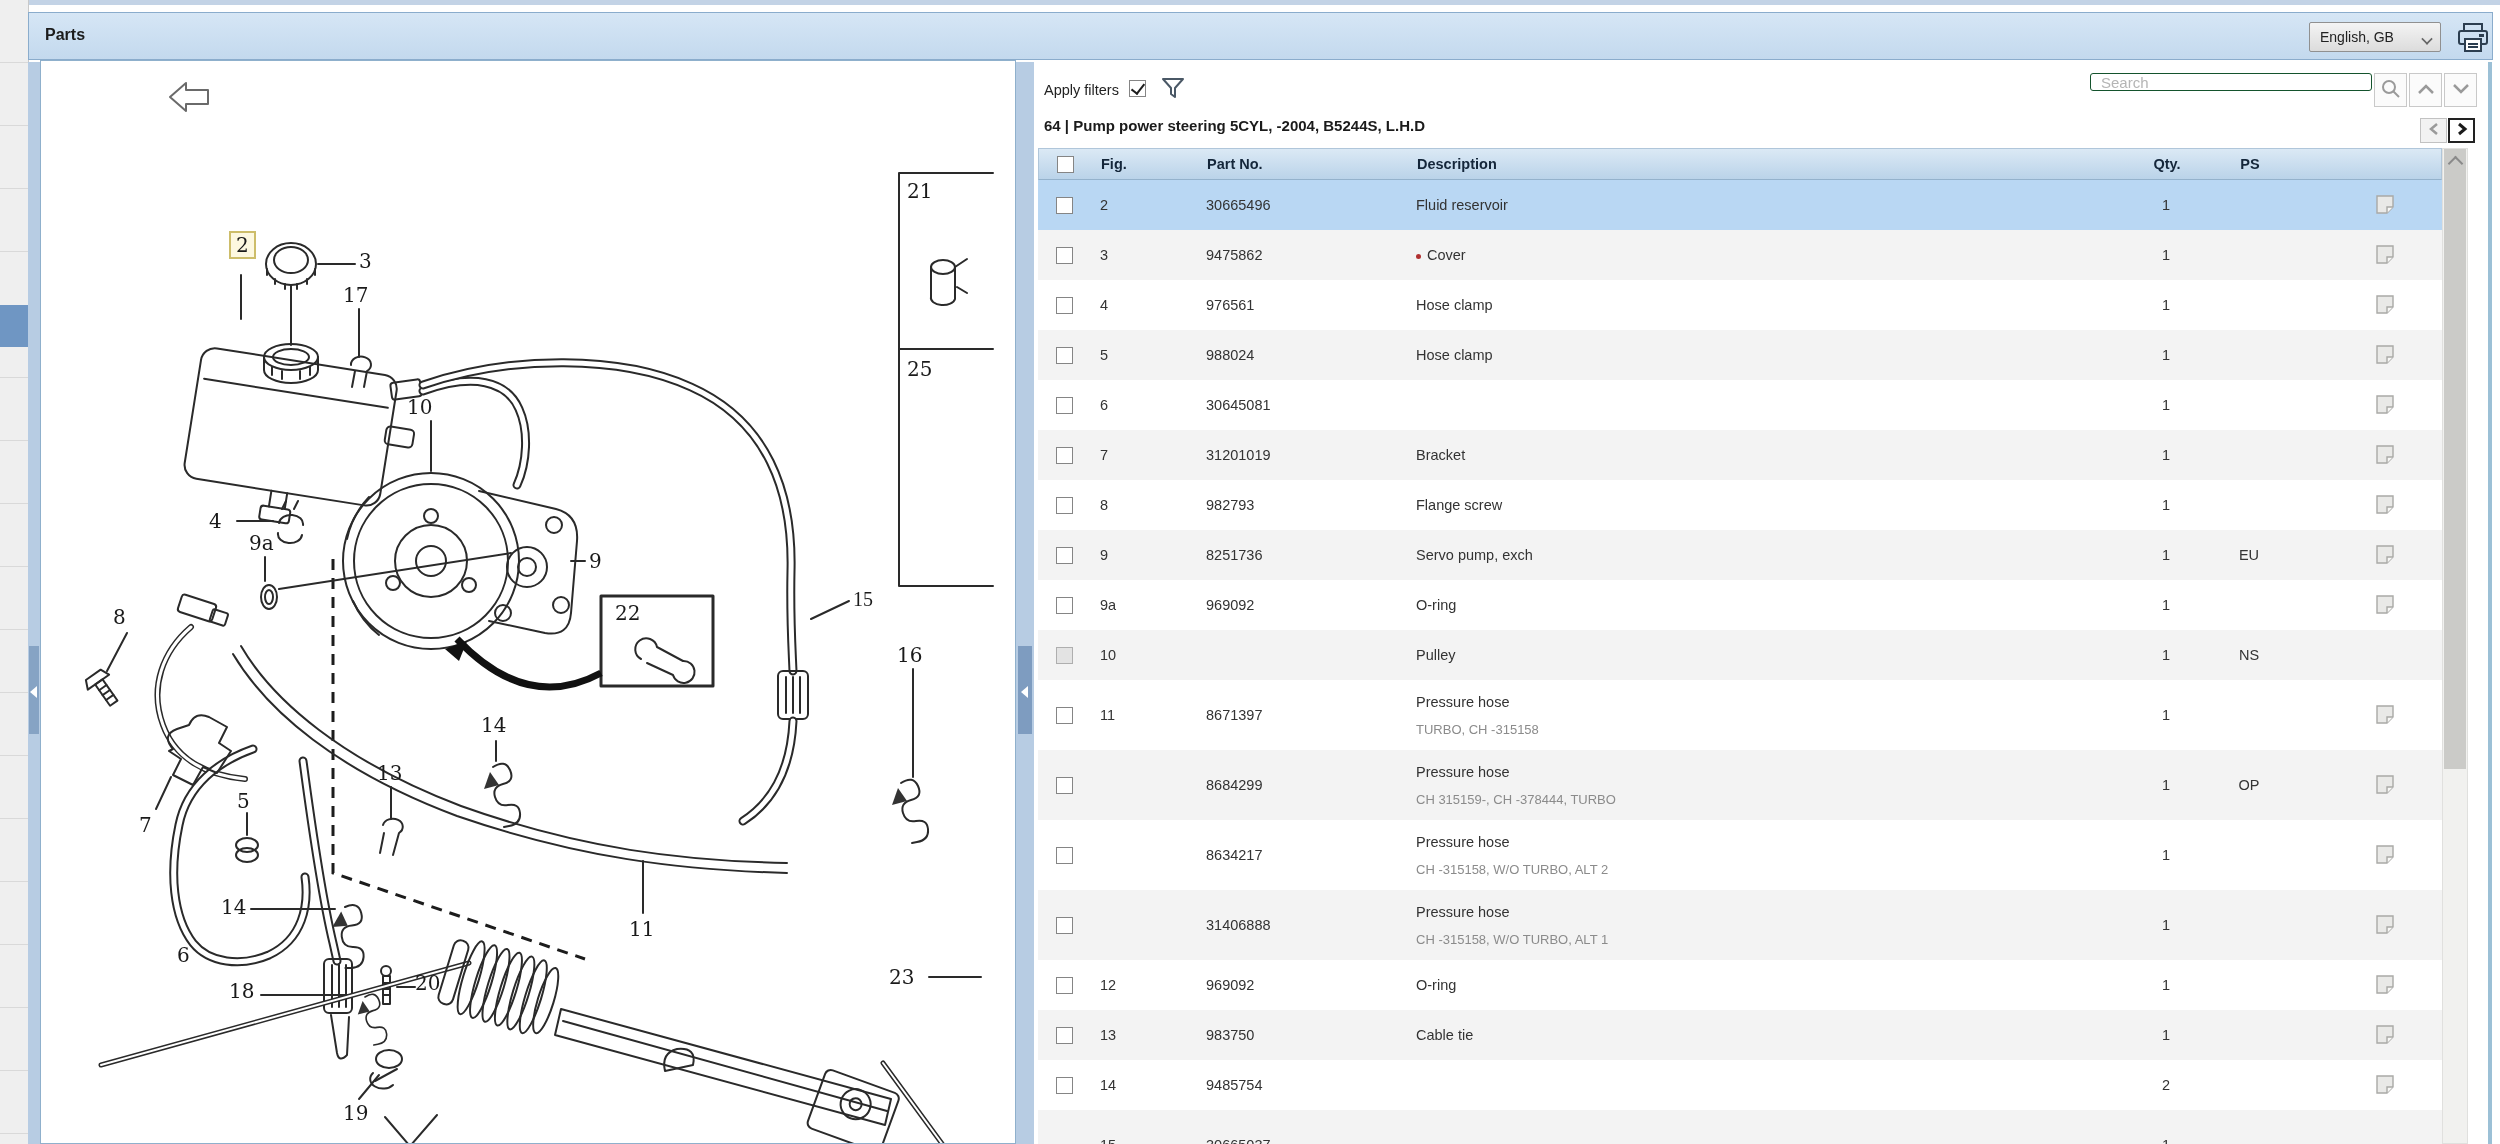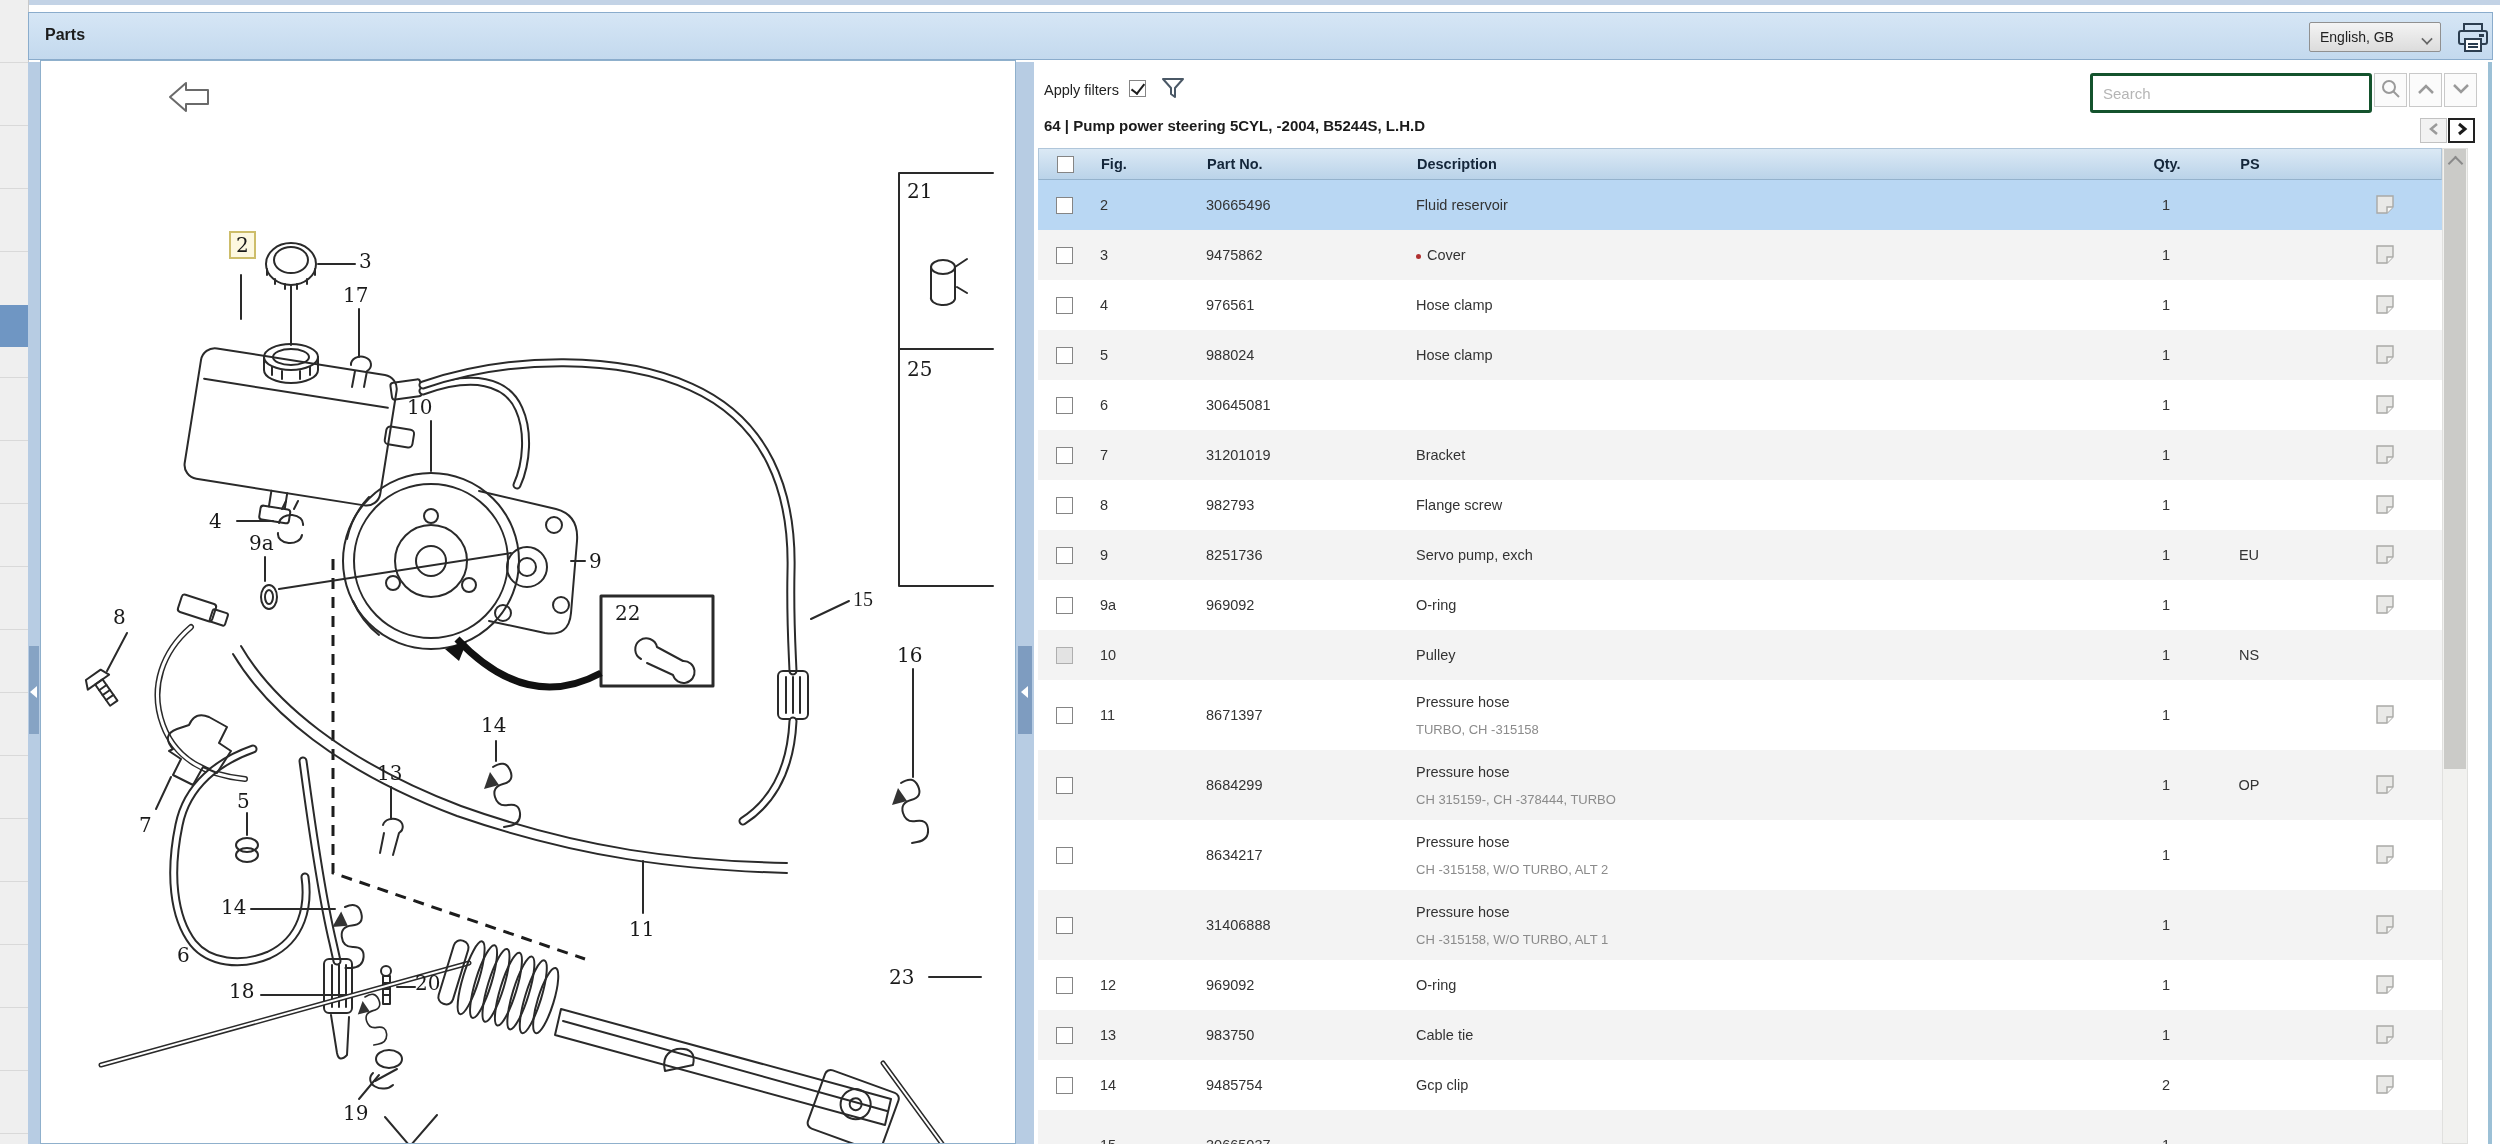--- a/index.html
+++ b/index.html
@@ -40,22 +40,22 @@
   .dlabel.boxed{border:2px solid #cdbd6a;background:#fdf8e0;padding:0 5px;}
   
   .right-panel{position:absolute;left:1034px;top:62px;width:1452px;height:1082px;background:#fff;}
   .filters-label{position:absolute;left:10px;top:20px;font-size:14.5px;color:#222;}
   .cb{width:17px;height:17px;border:1px solid #858585;background:#fff;position:relative;box-sizing:border-box;display:inline-block;}
   .cb.checked::after{content:"";position:absolute;left:4px;top:0px;width:6px;height:11px;
     border-right:2px solid #1d1d1d;border-bottom:2px solid #1d1d1d;transform:rotate(38deg);}
   .cb.disabled{background:#e3e3e3;border-color:#aeaeae;}
   .filters-cb{position:absolute;left:95px;top:18px;}
   .funnel-btn{position:absolute;left:126px;top:15px;width:26px;height:24px;background:none;border:none;padding:0;}
-  .search-input{position:absolute;left:1056px;top:11px;width:282px;height:40px;box-sizing:border-box;
-    border:3px solid #14532d;border-radius:3px;padding:0 10px;font-size:15px;color:#333;font-family:"Liberation Sans",sans-serif;}
+  .search-input{position:absolute;left:1056px;top:11px;width:282px;height:18px;box-sizing:border-box;
+    border:1px solid #14532d;border-radius:3px;padding:0 10px;font-size:15px;color:#333;font-family:"Liberation Sans",sans-serif;}
   .search-input::placeholder{color:#b5b5b5;}
   .sbtn{position:absolute;top:11px;width:33px;height:34px;box-sizing:border-box;background:#fbfbfb;border:1px solid #c9c9c9;padding:0;}
   .section-title{position:absolute;left:10px;top:55px;font-size:15px;font-weight:bold;color:#1b1b1b;}
   .pager-btn{position:absolute;top:56px;width:27px;height:25px;box-sizing:border-box;background:#f2f2f2;border:1px solid #c2c2c2;padding:0;}
   .pager-btn.active{background:#fff;border:2px solid #222;}
   
   .ptable{position:absolute;left:4px;top:86px;width:1404px;height:996px;overflow:hidden;}
   .thead{position:relative;height:32px;box-sizing:border-box;background:linear-gradient(#dbe9f5,#bad3e9);
     border:1px solid #b0c6da;border-bottom:1px solid #94b2cc;}
   .thead .hc{position:absolute;top:0;height:100%;display:flex;align-items:center;font-weight:bold;font-size:14.5px;color:#14263a;}
@@ -709,26 +709,20 @@
         <path d="M19 13 L13 13 L13 19" fill="#f8f8f6" stroke="#a9a9a6" stroke-width="1.4"></path>
       </svg>
     </div>
   </div>
           <div class="row">
     <div class="rc c-cb">
               <div class="cb"></div>
             </div>
     <div class="rc c-fig">14</div>
     <div class="rc c-part">9485754</div>
-    <div class="rc c-desc">
-      <div>
-        <div><span>Gcp clip</span></div>
-
-      </div>
-    </div>
     <div class="rc c-qty">2</div>
     <div class="rc c-ps"></div>
     <div class="rc c-note">
       <svg width="22" height="22" viewBox="0 0 22 22">
         <path d="M3 2 H19 V13 L13 19 H3 Z" fill="#e9e9e7" stroke="#a9a9a6" stroke-width="1.4"></path>
         <path d="M19 13 L13 13 L13 19" fill="#f8f8f6" stroke="#a9a9a6" stroke-width="1.4"></path>
       </svg>
     </div>
   </div>
           <div class="row alt two">

